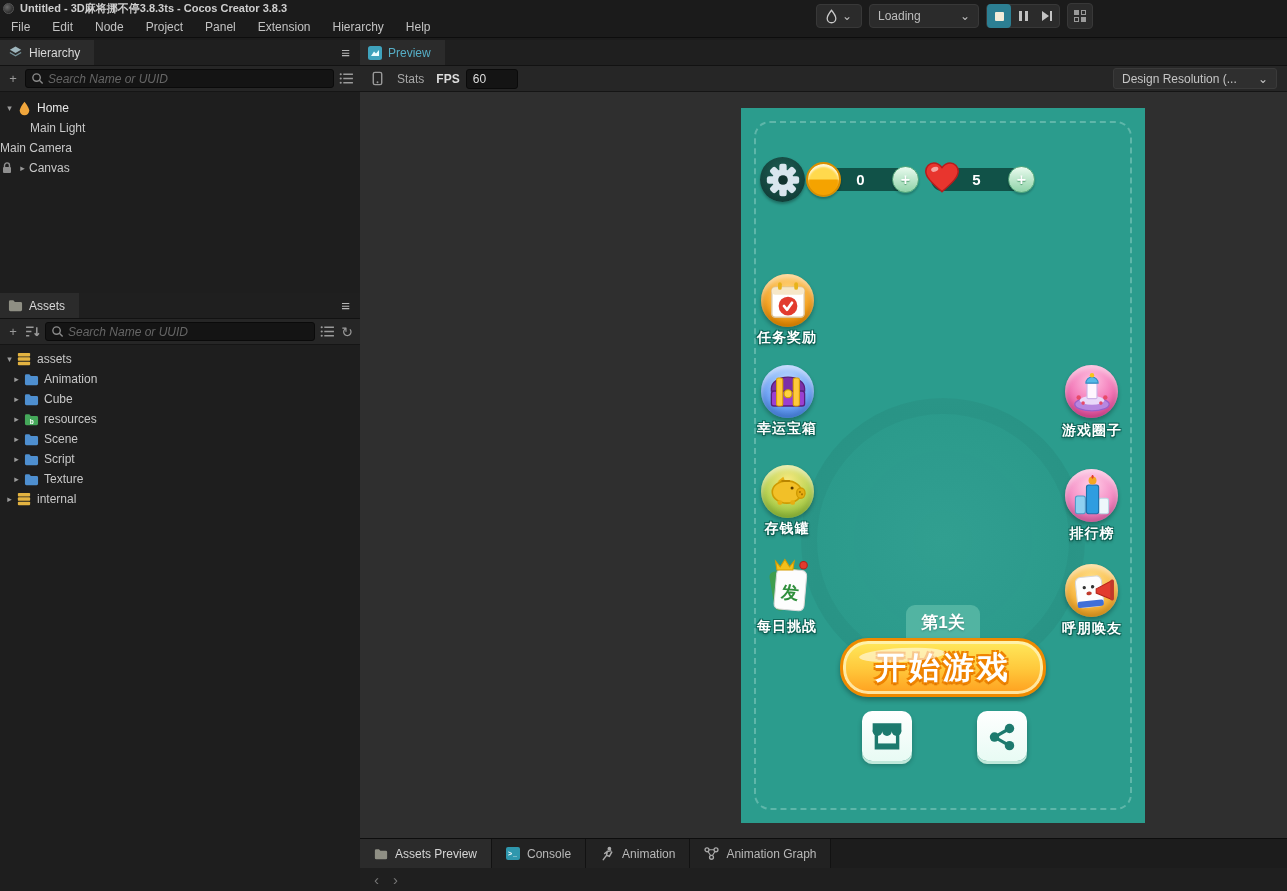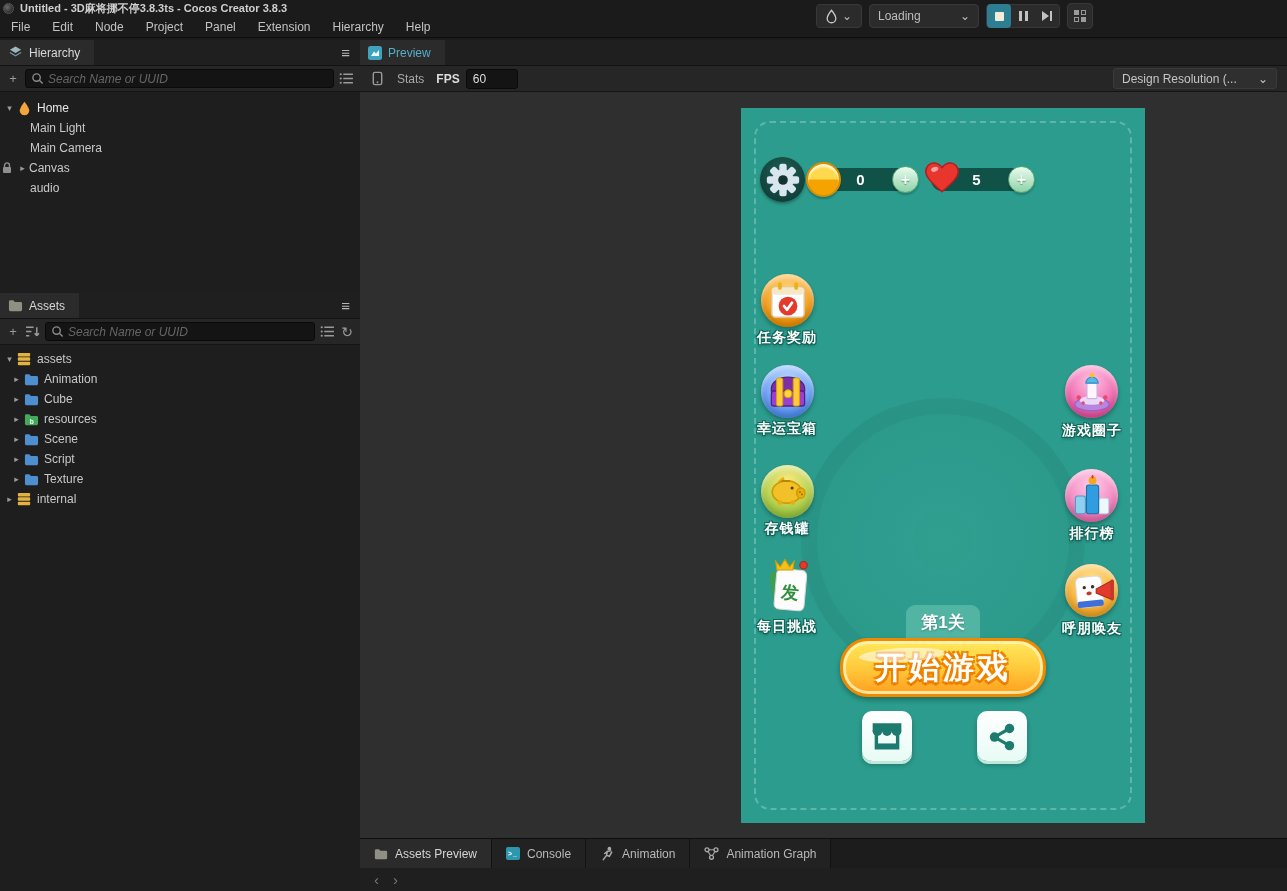--- a/index.html
+++ b/index.html
@@ -347,32 +347,29 @@
     <span class="ticon">
         <svg width="11" height="15">
           <use href="#s-droplet"></use>
         </svg>
       </span>
     <span class="tlabel" style="color:#e8e8e8">Home</span>
   </div>
   <div class="trow" style="padding-left:30px">
     <span class="tlabel">Main Light</span>
   </div>
-  <div class="trow" style="padding-left:30px">
+  <div class="trow" style="">
     <span class="tlabel">Main Camera</span>
   </div>
   <div class="trow" style="padding-left:16px">
     <span class="lock-abs"><svg width="10" height="12">
           <use href="#s-lock"></use>
         </svg></span>
     <span class="chev">▸</span>
     <span class="tlabel">Canvas</span>
-  </div>
-  <div class="trow" style="padding-left:30px">
-    <span class="tlabel">audio</span>
   </div>
 </div>
 
 <div class="abs panel-head" style="left:0;top:293px;width:360px">
   <div class="tab-active">
     <svg width="15" height="15">
         <use href="#s-folder-gray"></use>
       </svg>
     <span>Assets</span>
   </div>

